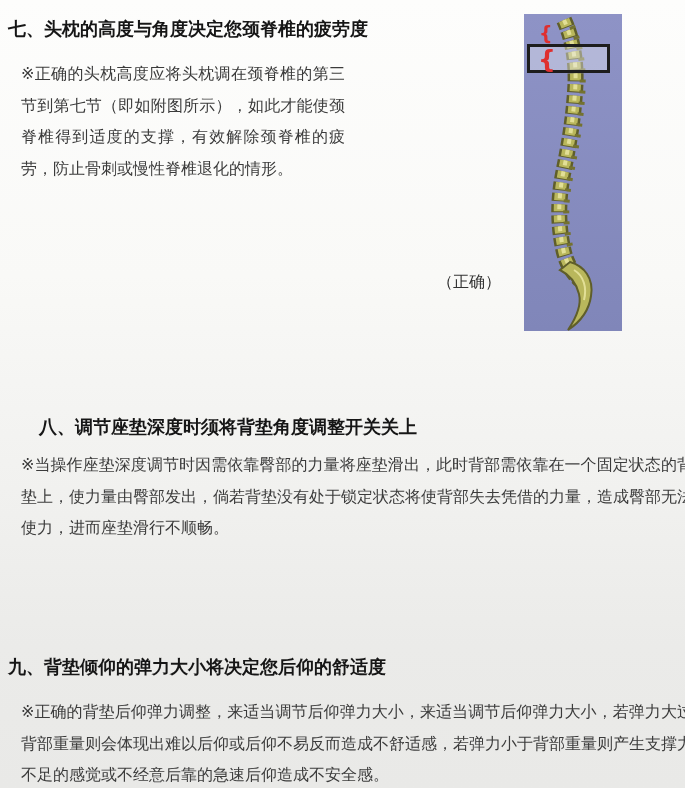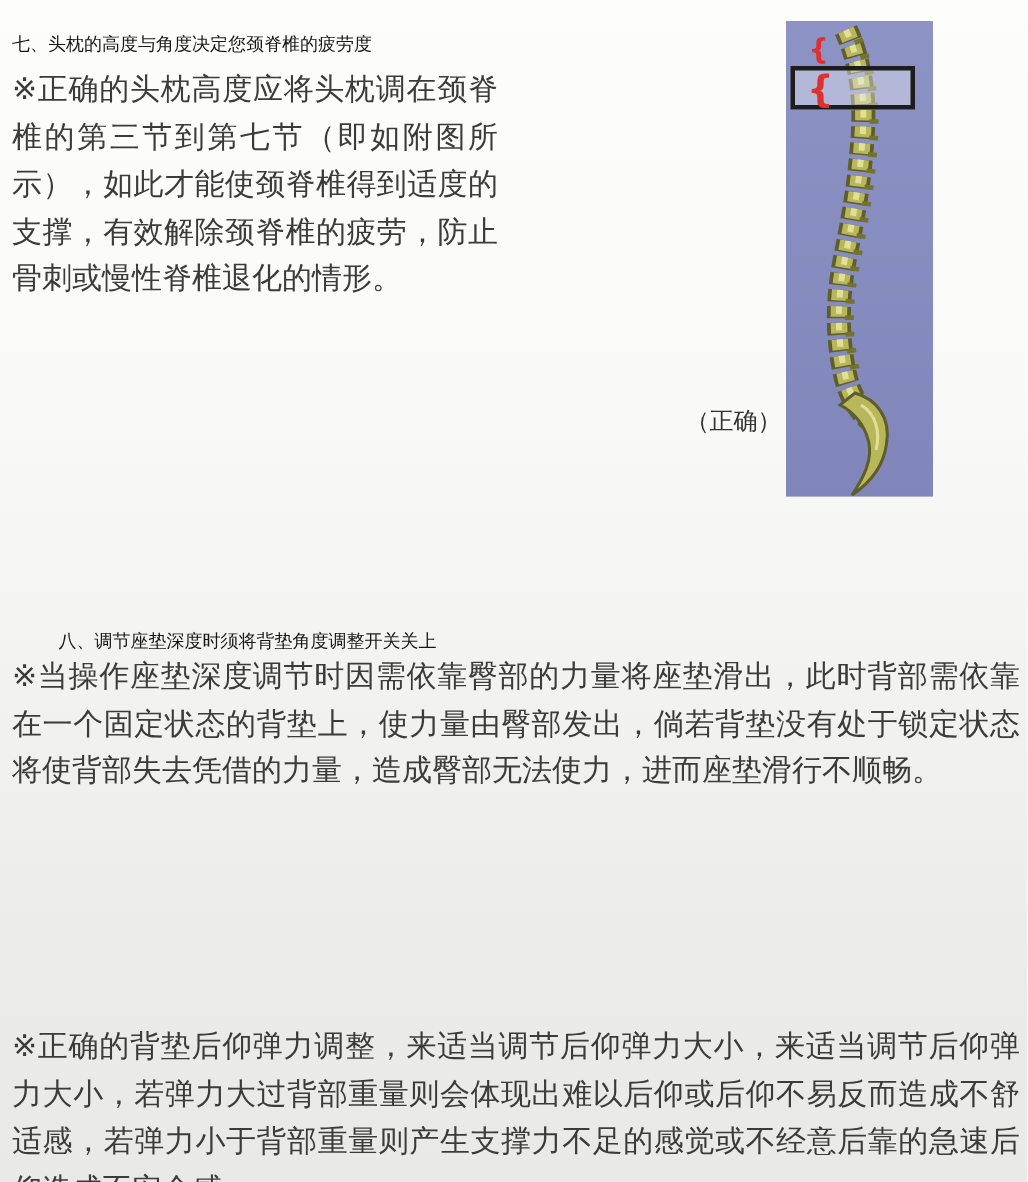--- a/index.html
+++ b/index.html
@@ -6,38 +6,38 @@
   body{
     width:685px;height:788px;
     font-family:"Liberation Sans","DejaVu Sans",sans-serif;
   }
   .page{
     position:relative;width:685px;height:788px;overflow:hidden;
     background:linear-gradient(180deg,#fdfdfc 0%,#f9f9f7 35%,#f1f1ef 62%,#ebebe9 82%,#e9e9e7 100%);
   }
   .sec-title{
     position:absolute;left:8px;margin:0;
-    font-size:12px;font-weight:normal;color:#161616;
+    font-size:18px;font-weight:bold;color:#161616;
     line-height:22px;white-space:nowrap;letter-spacing:0;
   }
   .sec-body{
-    position:absolute;left:8px;margin:0;
-    font-size:20px;color:#3b3b3b;line-height:31.5px;
+    position:absolute;left:8px;margin:13px;
+    font-size:16px;color:#3b3b3b;line-height:31.5px;
     text-align:justify;word-break:break-all;
   }
   #s7-title{top:18px;}
   #s7-body{top:45px;width:324px;}
   #s8-title{top:416px;margin-left:31px;}
   #s8-body{top:436px;width:672px;}
   #s9-title{top:656px;}
   #s9-body{top:683px;width:672px;}
 
   .caption{
     position:absolute;left:437px;top:271px;
-    font-size:16px;color:#333;line-height:22px;white-space:nowrap;margin-left:20px;
+    font-size:16px;color:#333;line-height:22px;white-space:nowrap;
   }
 
   figure.spine-fig{
     position:absolute;left:524px;top:14px;width:98px;height:317px;margin:0;
     background:#868cbf;
   }
   figure.spine-fig svg{display:block;}
   .hl-box{
     position:absolute;left:3px;top:30px;width:83px;height:29px;
     box-sizing:border-box;border:3px solid #1d1d1d;
@@ -78,15 +78,16 @@
     <div class="hl-box"></div>
     <span class="brace upper">{</span>
     <span class="brace lower">{</span>
   </figure>
 
   <div class="caption">（正确）</div>
 
   <h3 class="sec-title" id="s8-title">八、调节座垫深度时须将背垫角度调整开关关上</h3>
   <p class="sec-body" id="s8-body">※当操作座垫深度调节时因需依靠臀部的力量将座垫滑出，此时背部需依靠在一个固定状态的背垫上，使力量由臀部发出，倘若背垫没有处于锁定状态将使背部失去凭借的力量，造成臀部无法使力，进而座垫滑行不顺畅。</p>
 
+  <h3 class="sec-title" id="s9-title">九、背垫倾仰的弹力大小将决定您后仰的舒适度</h3>
   <p class="sec-body" id="s9-body">※正确的背垫后仰弹力调整，来适当调节后仰弹力大小，来适当调节后仰弹力大小，若弹力大过背部重量则会体现出难以后仰或后仰不易反而造成不舒适感，若弹力小于背部重量则产生支撑力不足的感觉或不经意后靠的急速后仰造成不安全感。</p>
 
 </div>
 
 </body></html>

